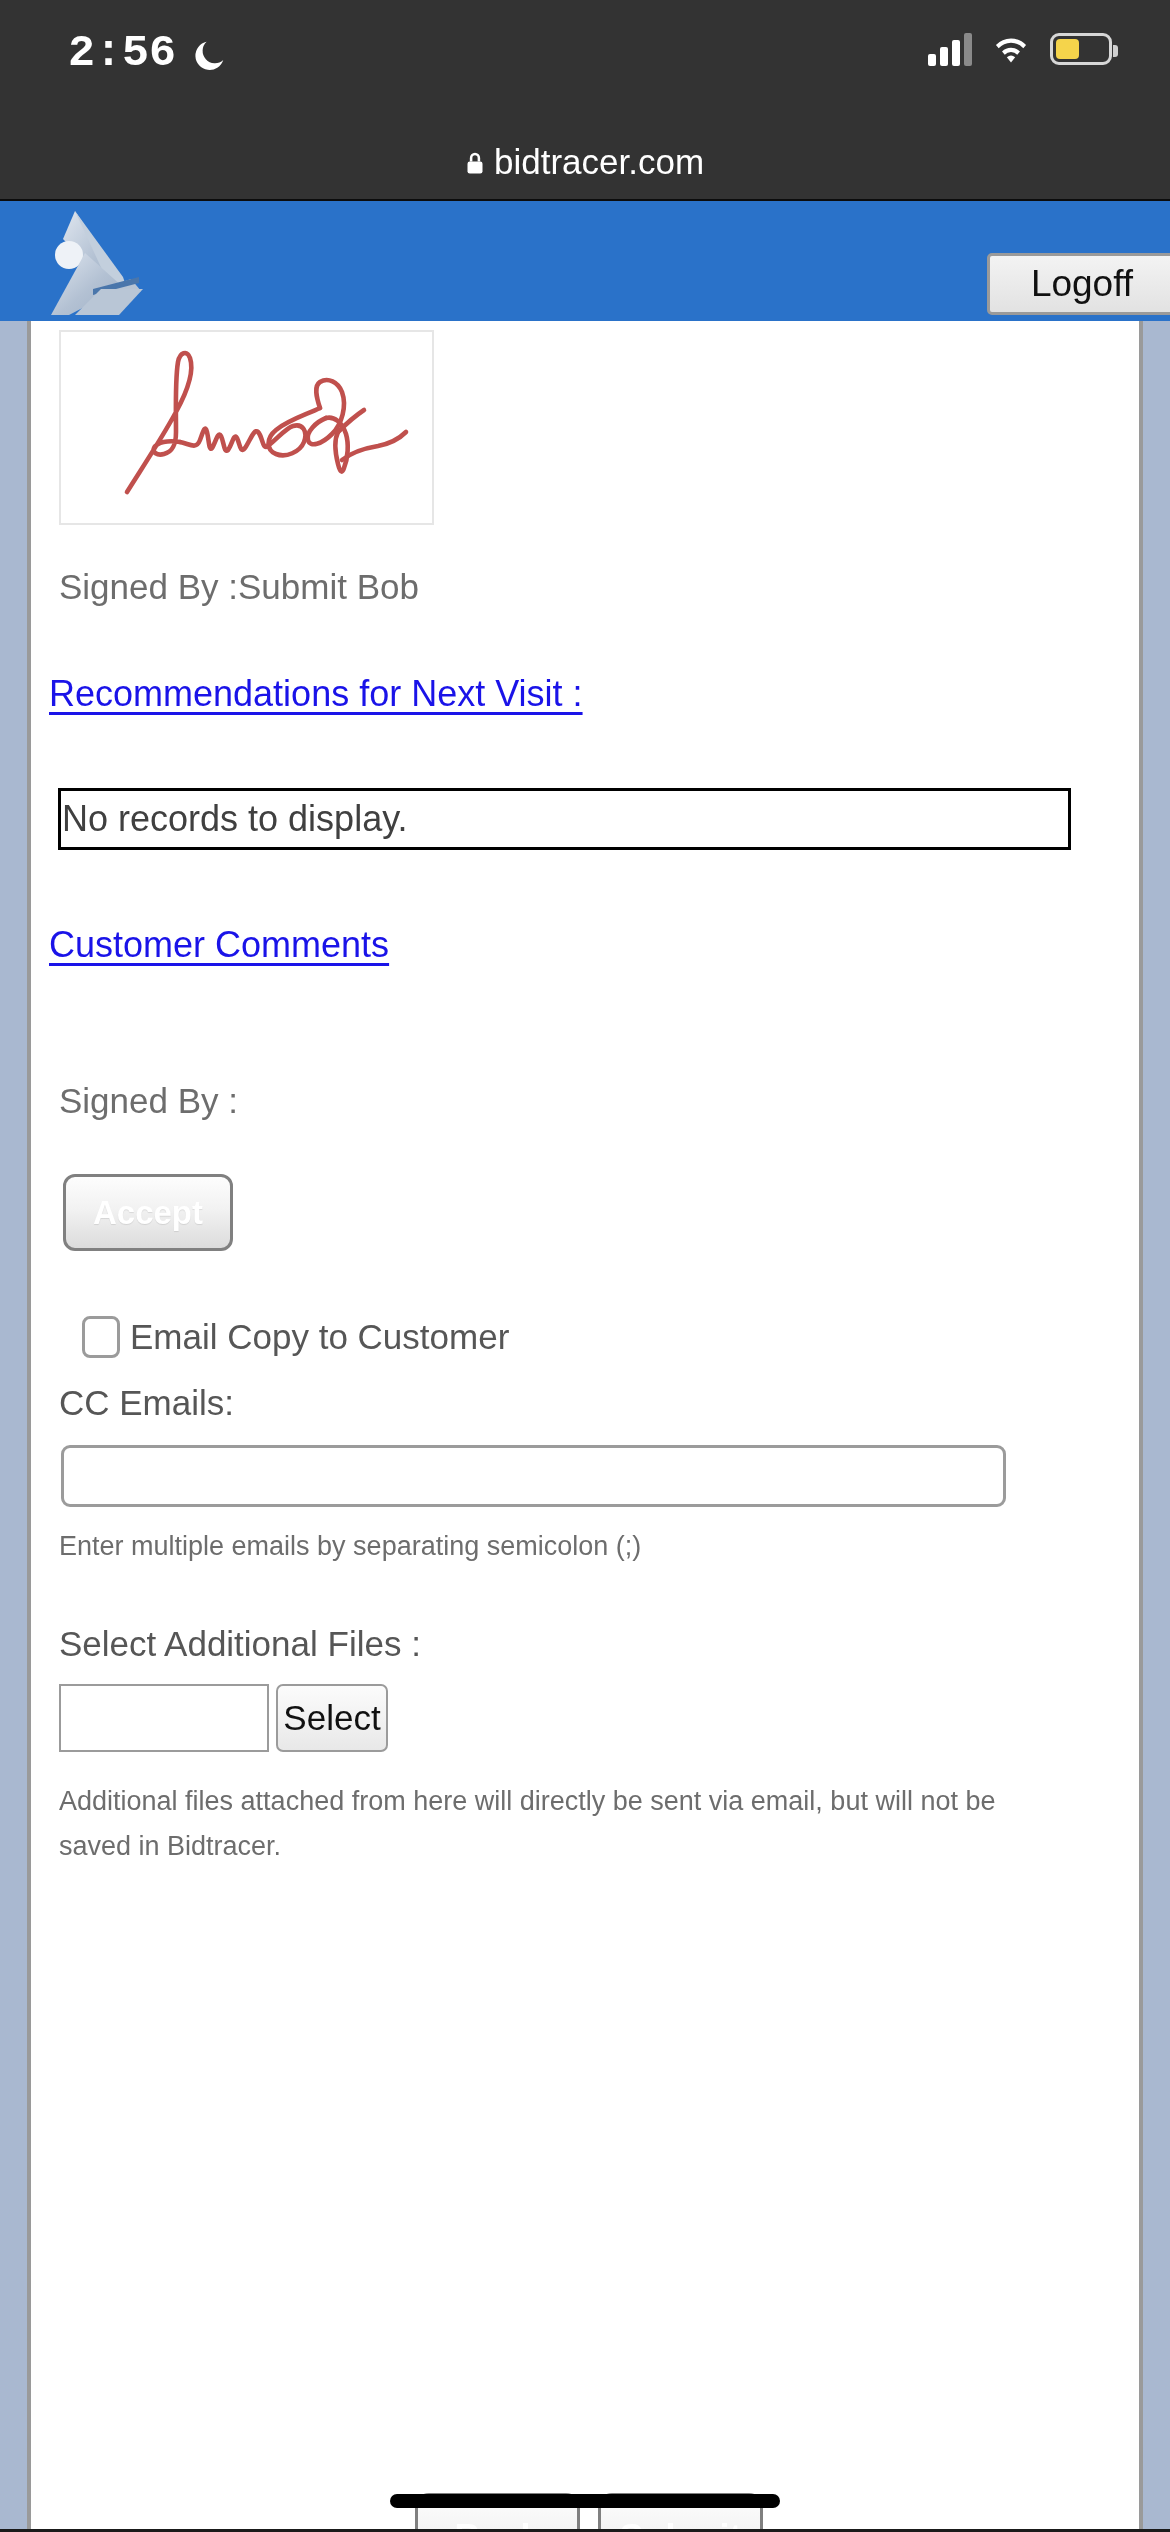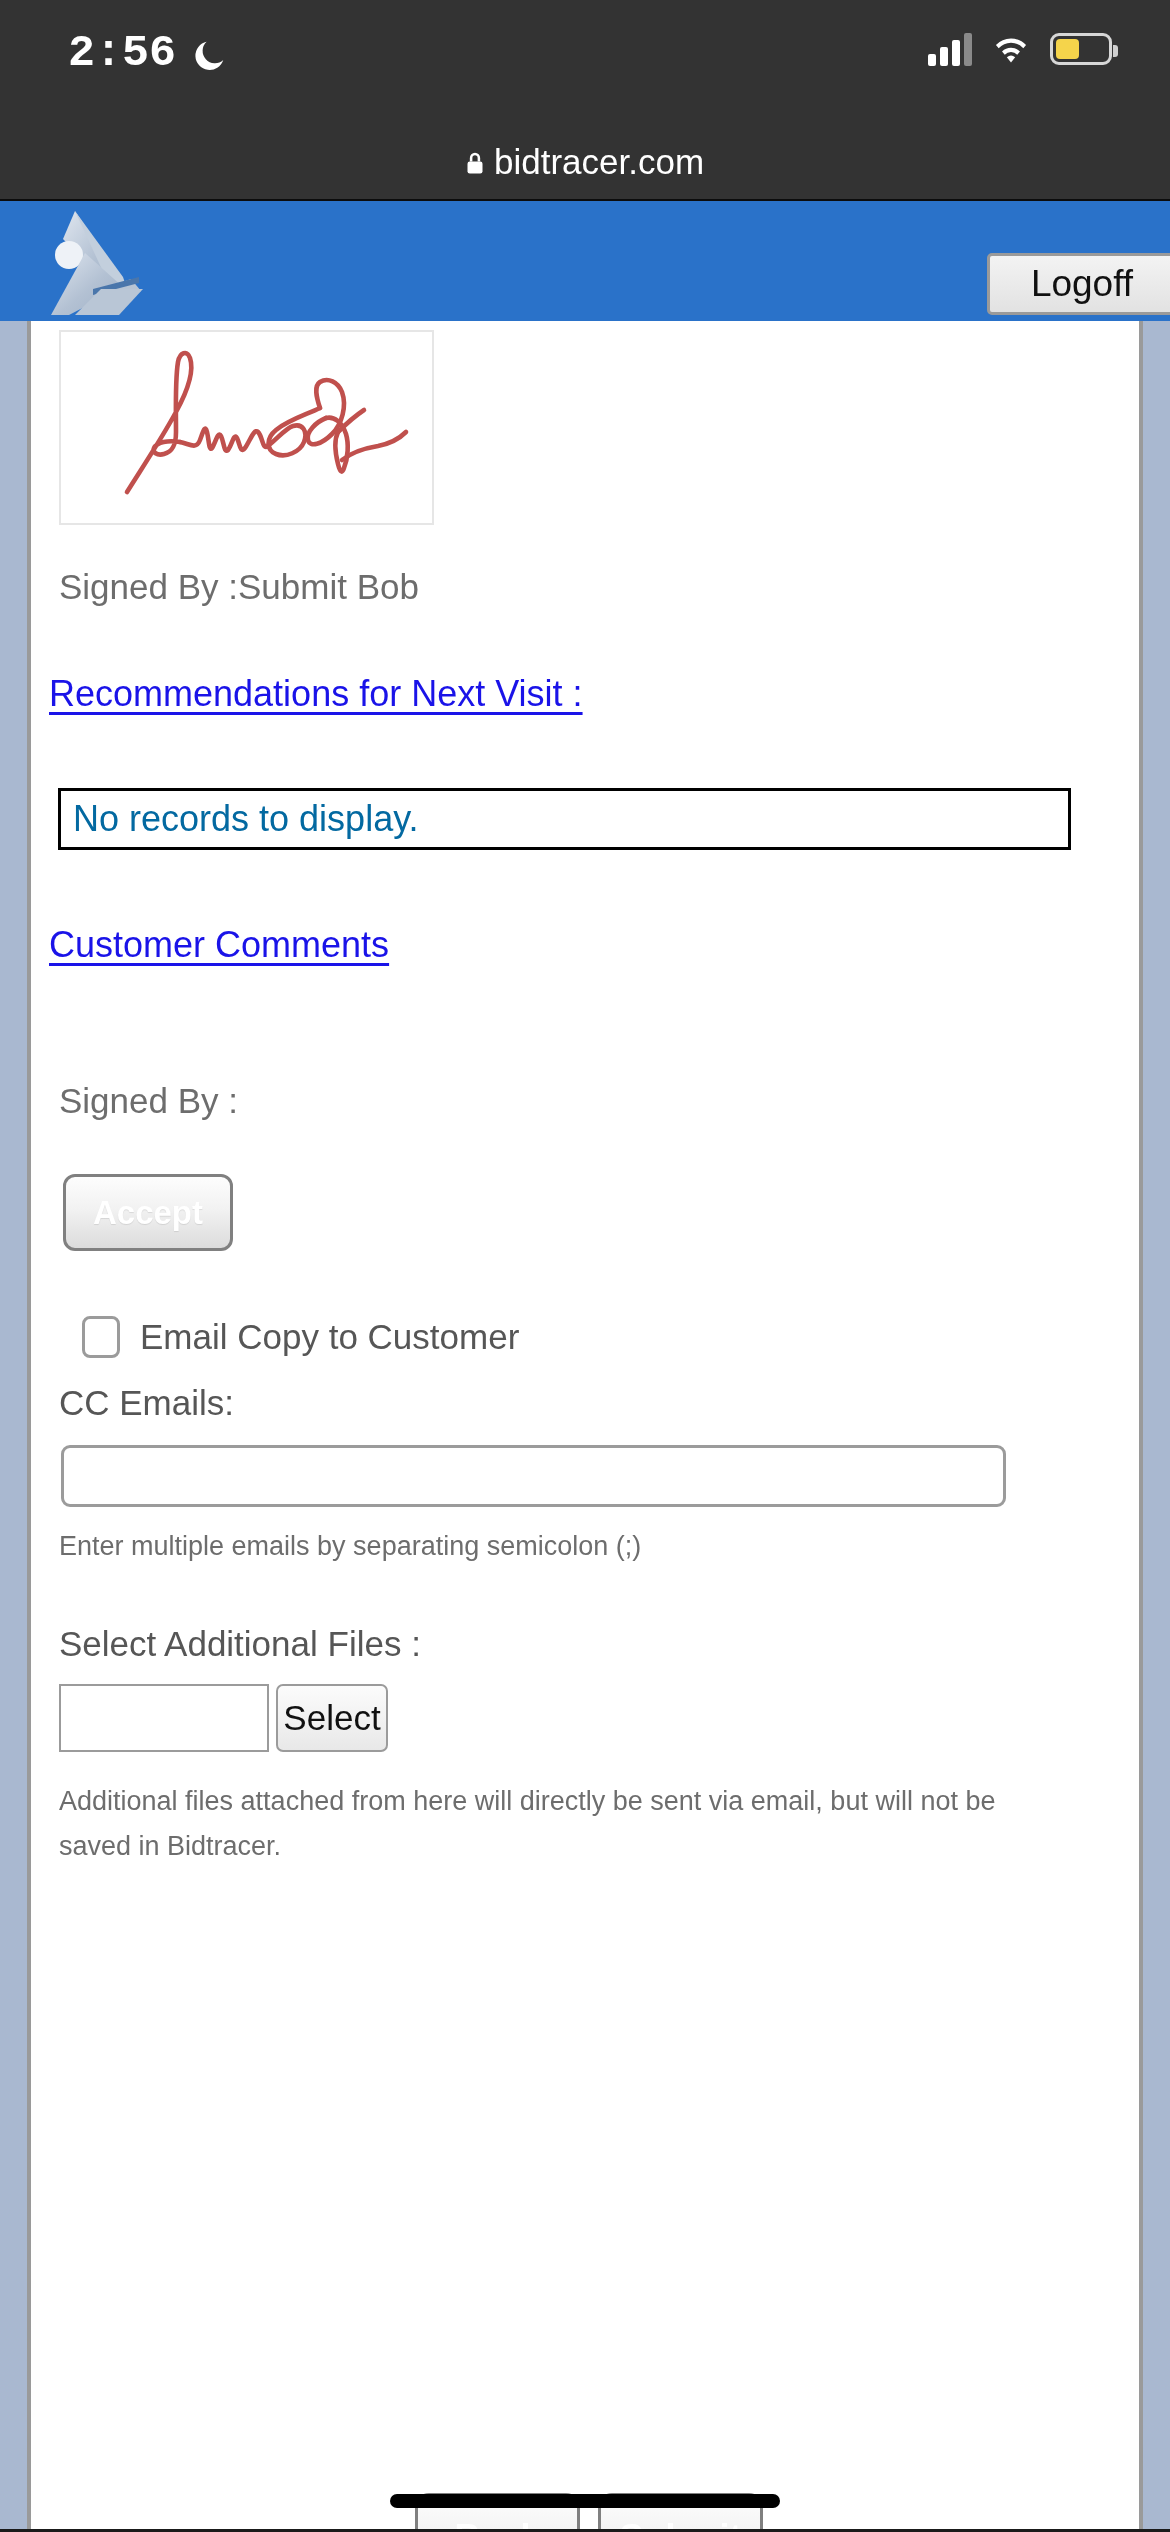--- a/index.html
+++ b/index.html
@@ -100,43 +100,43 @@
     display:inline-block;
     color:#1a13e8; font-size:36px; text-decoration:underline;
     text-underline-offset:6px; cursor:pointer;
   }
   .gap-recs { height:66px; }
   .gap-after-recs { height:73px; }
 
   .records-box {
     margin-left:27px; width:1013px; height:62px;
     border:3px solid #000; background:#fff;
-    display:flex; align-items:center; padding-left:12px;
-    font-size:36px; color:#0369a1;
+    display:flex; align-items:center; padding-left:1px;
+    font-size:36px; color:#404040;
   }
 
   .gap-before-cc { height:74px; }
   .gap-after-cc { height:115px; }
 
   .signed-by-2 { margin-left:28px; color:#6d6d6d; font-size:35px; }
 
   .accept-btn {
     margin-left:32px; margin-top:53px;
     width:170px; height:77px;
     background:linear-gradient(#fdfdfd 0%, #f2f2f2 45%, #dcdcdc 100%);
     border:3px solid #808080; border-radius:12px;
     color:#ffffff; font-size:33px; font-weight:bold;
     text-shadow:0 1px 1px rgba(0,0,0,.10);
     display:flex; align-items:center; justify-content:center;
     cursor:pointer;
   }
 
   .checkrow {
     margin-left:30px; margin-top:65px;
-    display:flex; align-items:center; gap:18px;padding-left:21px;
+    display:flex; align-items:center; gap:8px;padding-left:21px;
   }
   .cbox {
     width:38px; height:42px; border:3px solid #9b9b9b; border-radius:8px;
     background:#fff; cursor:pointer; flex:none;
   }
   .checkrow .lbl { color:#565656; font-size:35px; margin-left:2px; }
 
   .cc-label { margin-left:28px; margin-top:25px; color:#565656; font-size:35px; }
 
   .cc-input {

